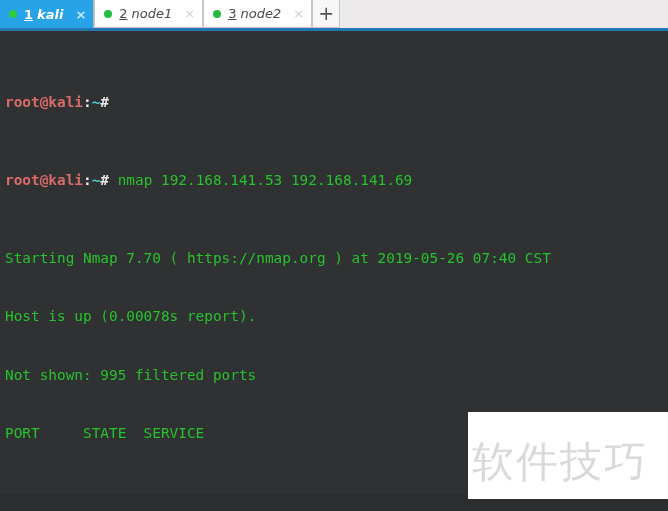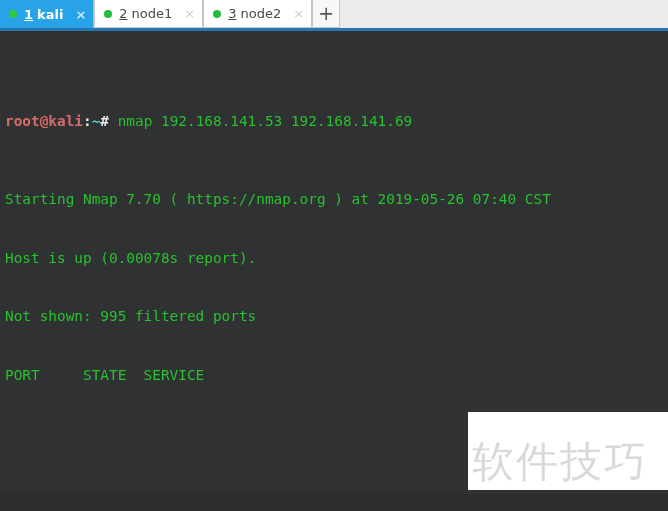--- a/index.html
+++ b/index.html
@@ -60,21 +60,21 @@
     border-radius: 50%;
     background: #25bb3f;
     margin-right: 7px;
     flex: 0 0 auto;
   }
   .tab.active .tab-dot { background: #2ecc40; }
   .tab-num {
     text-decoration: underline;
     margin-right: 4px;
   }
-  .tab-label { margin-right: auto; }
+  .tab-label { margin-right: auto; font-style: italic; }
   .tab-close {
     margin-left: 12px;
     font-size: 13px;
     line-height: 1;
     flex: 0 0 auto;
   }
   .tab.active .tab-close { color: #cbe9fb; }
   .tab.inactive .tab-close { color: #cccccc; }
   .newtab {
     display: flex;
@@ -130,21 +130,21 @@
     height: 17px;
     background: #2b2d2f;
   }
 
   
   .watermark {
     position: absolute;
     left: 468px;
     top: 412px;
     width: 200px;
-    height: 78px;
+    height: 87px;
     background: #ffffff;
     overflow: hidden;
   }
   .watermark-text {
     position: absolute;
     left: 4px;
     top: 22px;
     font-family: "DejaVu Sans", sans-serif;
     font-size: 42px;
     letter-spacing: 2px;
@@ -179,20 +179,21 @@
       <span class="tab-close">×</span>
     </div>
 
     <div class="newtab">+</div>
   </div>
 </div>
 
 <div class="terminal">
   <div class="term-body">
 
+    <div class="line"><span class="user">root@kali</span><span class="colon">:</span><span class="path">~</span><span class="hash">#</span></div>
 
     <div class="line"><span class="user">root@kali</span><span class="colon">:</span><span class="path">~</span><span class="hash">#</span><span class="g"> nmap 192.168.141.53 192.168.141.69</span></div>
 
     <div class="line">Starting Nmap 7.70 ( https://nmap.org ) at 2019-05-26 07:40 CST</div>
     <div class="line">Host is up (0.00078s report).</div>
     <div class="line">Not shown: 995 filtered ports</div>
     <div class="line">PORT     STATE  SERVICE</div>
     
     
     

